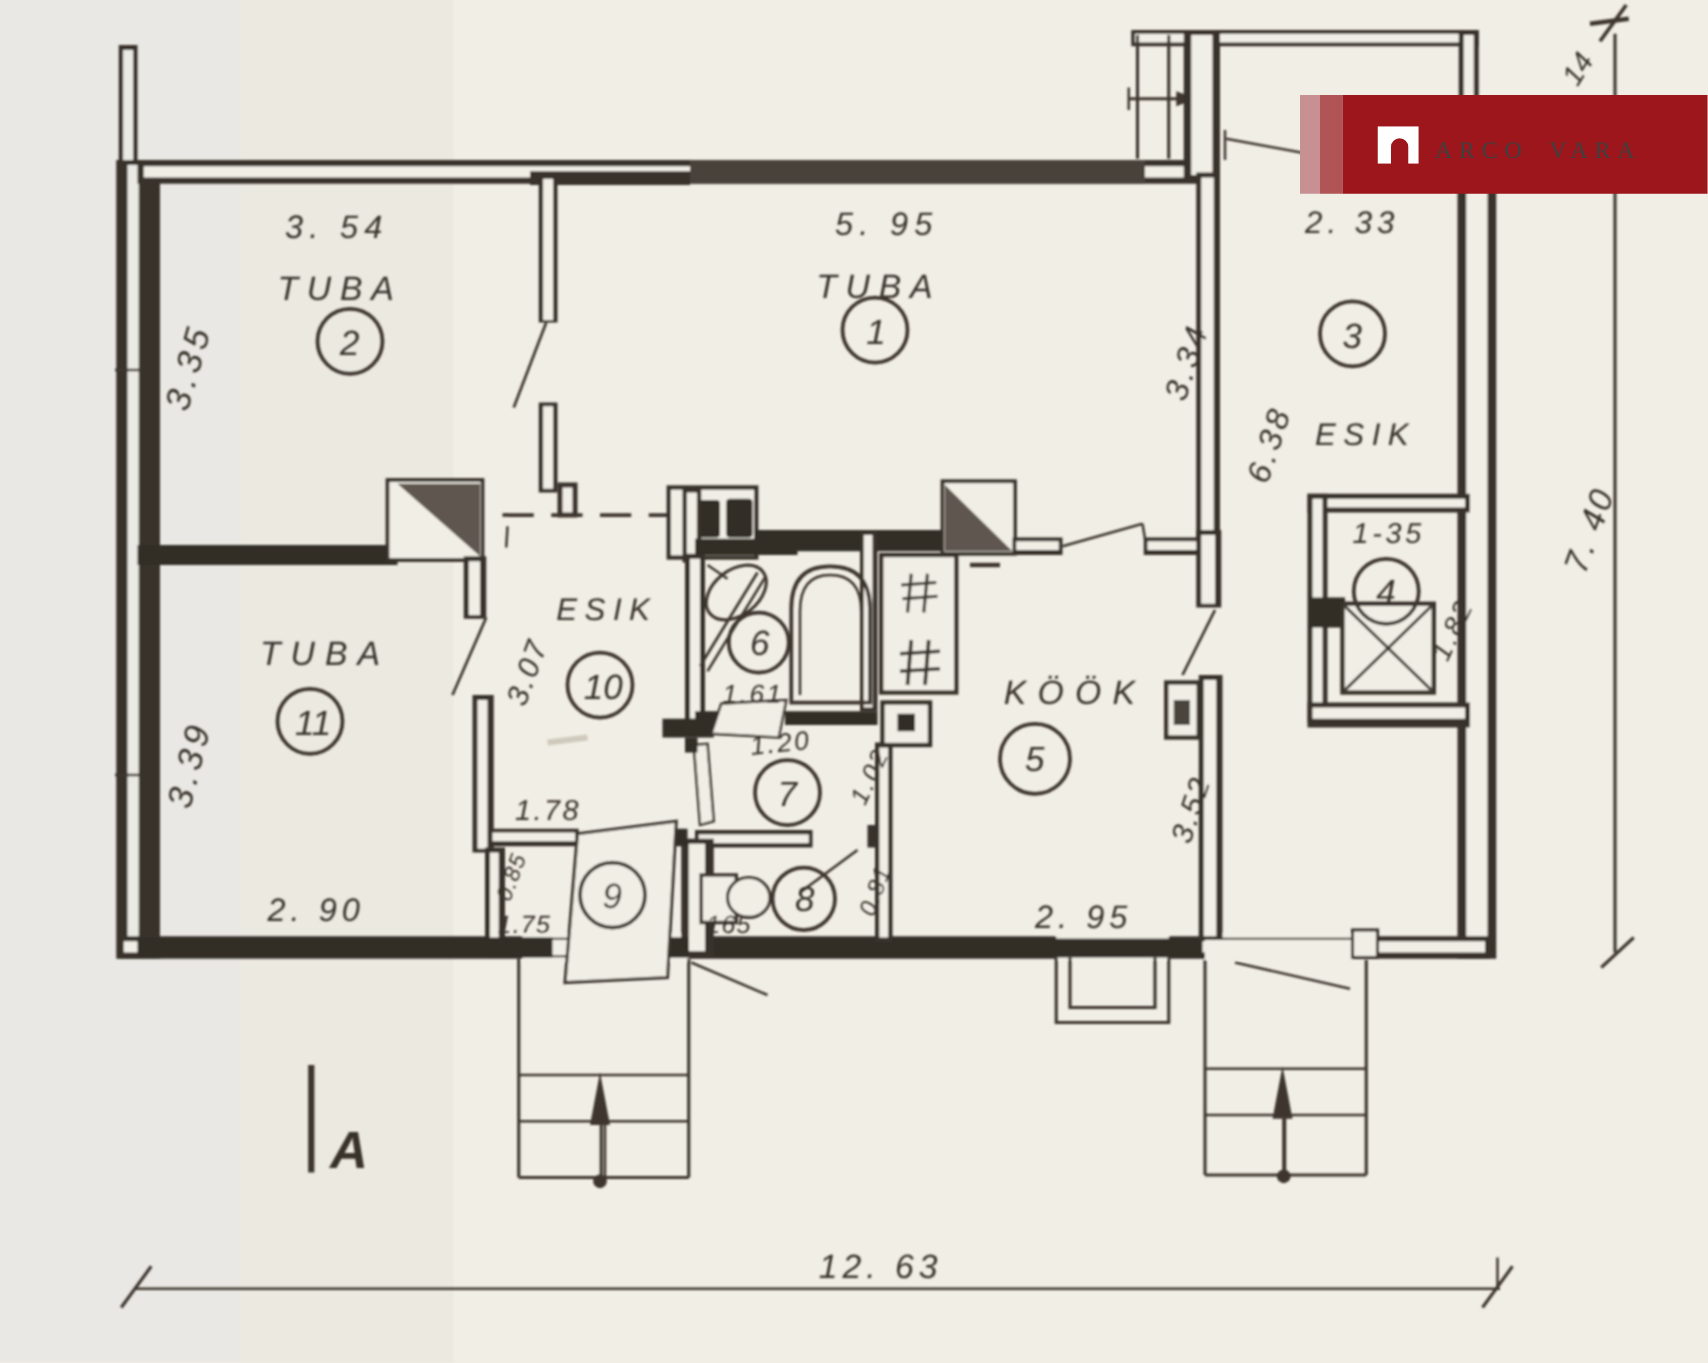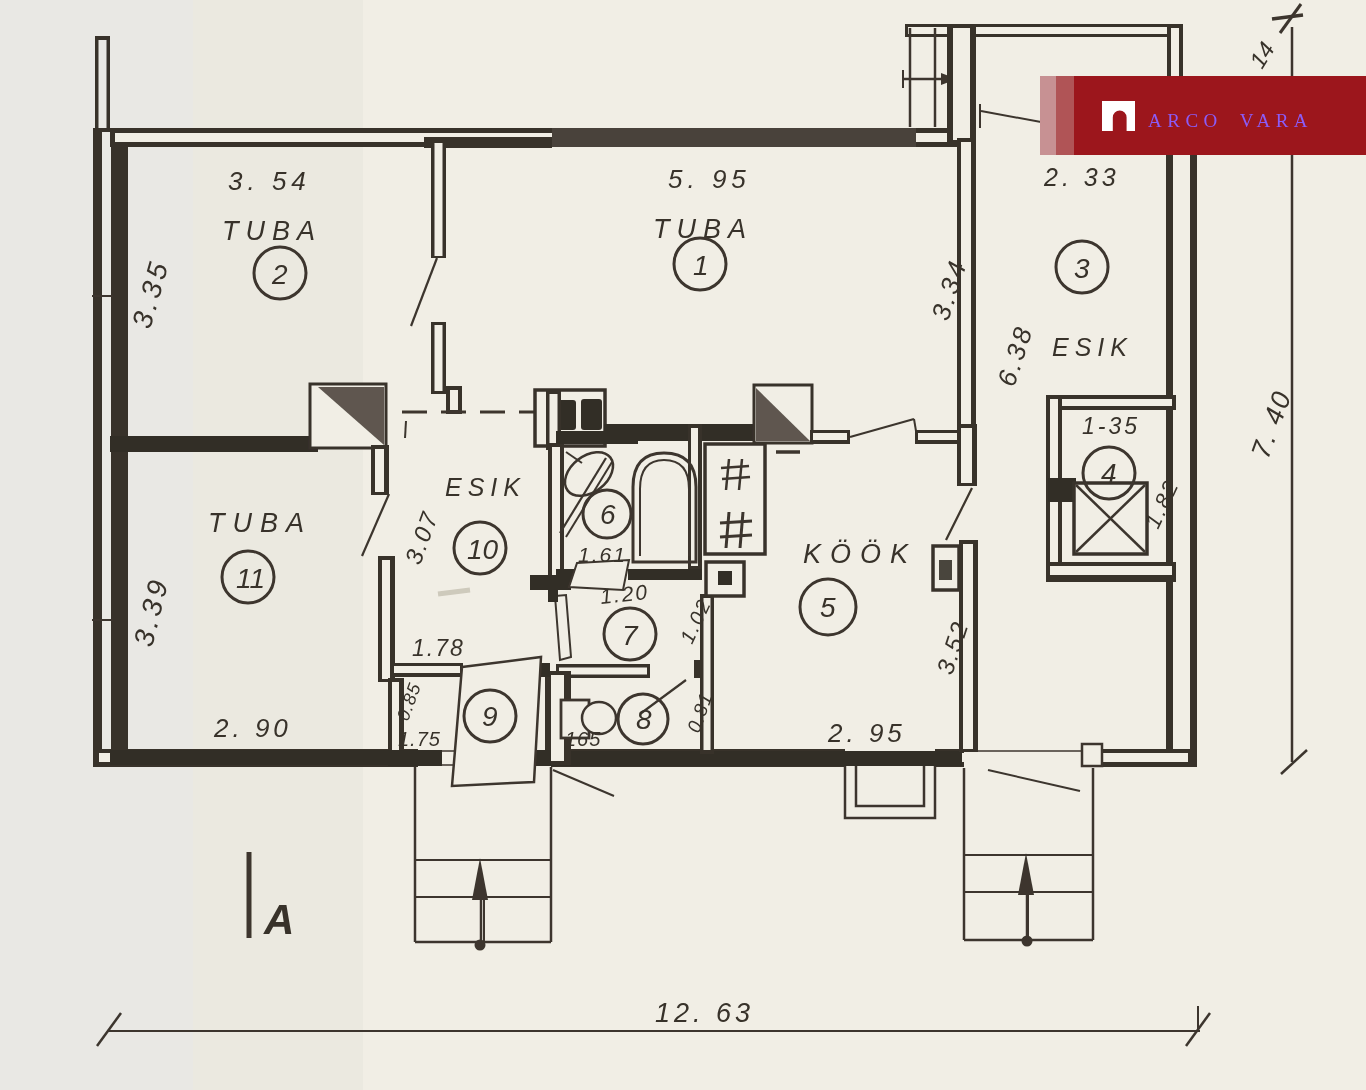--- a/index.html
+++ b/index.html
@@ -464,14 +464,14 @@
 </g>
 </svg>
 
 <div class="abs" style="left:1040px;top:76px;width:326px;height:79px;">
 <div class="abs" style="left:0;top:0;width:16px;height:79px;background:#c79193;"></div>
 <div class="abs" style="left:16px;top:0;width:18px;height:79px;background:#b05456;"></div>
 <div class="abs" style="left:34px;top:0;width:292px;height:79px;background:#9c161c;"></div>
 <svg class="abs" style="left:62px;top:25px" width="33" height="30" viewBox="0 0 33 30">
 <path d="M0,0 H33 V30 H24.6 V16.4 A6.9 6.9 0 0 0 10.8 16.4 V30 H0 Z" fill="#ffffff"></path>
 </svg>
-<div class="abs" style="left:108px;top:34px;width:210px;color:#8b5cf6;font-family:'Liberation Serif',serif;font-size:19px;letter-spacing:5.5px;word-spacing:7px;">ARCO VARA</div>
+<div class="abs" style="left:108px;top:34px;width:210px;color:#404040;font-family:'Liberation Serif',serif;font-size:19px;letter-spacing:5.5px;word-spacing:7px;">ARCO VARA</div>
 </div>
 
 </body></html>

